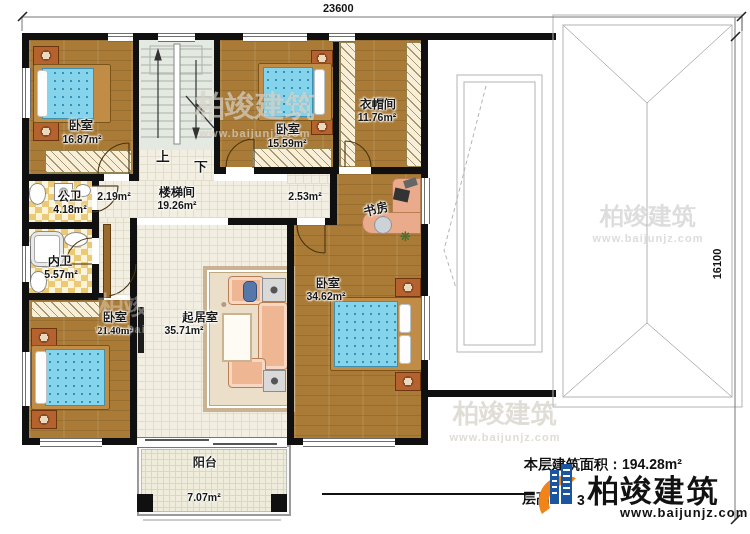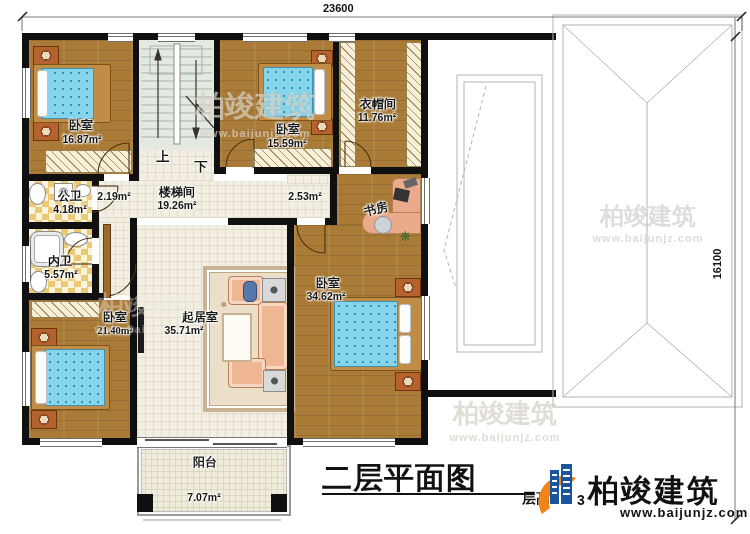--- a/index.html
+++ b/index.html
@@ -289,22 +289,22 @@
   </div>
   <div class="wm" style="left:505px;top:396px;color:rgba(204,198,186,0.6);font-size:26px;">
     <span>柏竣建筑</span>
     <span class="wm-site">www.baijunjz.com</span>
   </div>
   <div class="wm" style="left:150px;top:288px;color:rgba(240,235,225,0.4);font-size:26px;">
     <span>柏竣建筑</span>
     <span class="wm-site">www.baijunjz.com</span>
   </div>
 
-  <div class="ttl" style="left:322px;top:458px;font-size:30px;font-weight:600;letter-spacing:1px;">二层平面图</div>
   <div class="abs" style="left:322px;top:493px;width:212px;height:2px;background:#111;z-index:60;"></div>
+  <div class="ttl" style="left:524px;top:456px;font-size:14px;font-weight:700;">本层建筑面积：194.28m²</div>
   <div class="ttl" style="left:522px;top:490px;font-size:14px;font-weight:700;">层高</div>
   <div class="ttl" style="left:577px;top:492px;font-size:14px;font-weight:700;">3</div>
 
   <svg class="abs" style="left:538px;top:462px;z-index:70;" width="42" height="62" viewBox="0 0 42 62">
     <path d="M4,52 A26 26 0 0 1 38,16 L31,23 A17 17 0 0 0 12,46 Z" fill="#f08419"></path>
     <rect x="12" y="8" width="9" height="34" fill="#1a56a0"></rect>
     <rect x="23" y="2" width="11" height="40" fill="#1a56a0"></rect>
     <g fill="#ffffff">
       <rect x="14" y="12" width="5" height="2"></rect>
         <rect x="14" y="18" width="5" height="2"></rect>

